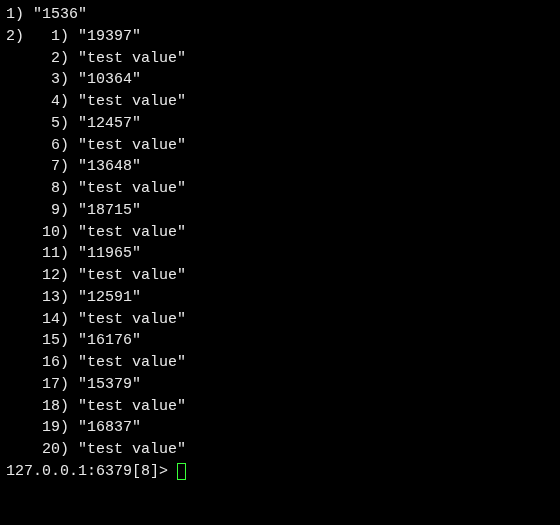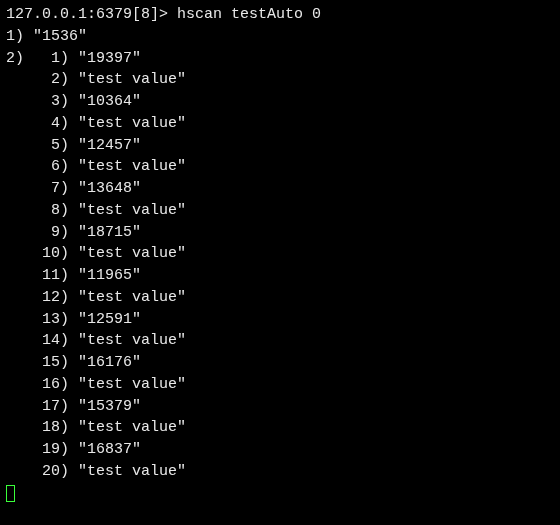--- a/index.html
+++ b/index.html
@@ -23,21 +23,20 @@
       height: 17px;
       border: 1px solid #3aff3a;
       vertical-align: text-bottom;
       box-sizing: border-box;
     }
   </style>
 </head>
 <body>
 
 <div id="terminal">
-    <div class="line">127.0.0.1:6379[8]&gt; hscan testAuto 0</div>
     <div class="line">1) "1536"</div>
     <div class="line">2)   1) "19397"</div>
     <div class="line">     2) "test value"</div>
     <div class="line">     3) "10364"</div>
     <div class="line">     4) "test value"</div>
     <div class="line">     5) "12457"</div>
     <div class="line">     6) "test value"</div>
     <div class="line">     7) "13648"</div>
     <div class="line">     8) "test value"</div>
     <div class="line">     9) "18715"</div>
@@ -47,13 +46,13 @@
     <div class="line">    13) "12591"</div>
     <div class="line">    14) "test value"</div>
     <div class="line">    15) "16176"</div>
     <div class="line">    16) "test value"</div>
     <div class="line">    17) "15379"</div>
     <div class="line">    18) "test value"</div>
     <div class="line">    19) "16837"</div>
     <div class="line">    20) "test value"</div>
   </div>
 
-<div class="line"><span class="cursor"></span></div>
+<div class="line"><span>127.0.0.1:6379[8]&gt; </span><span class="cursor"></span></div>
 
 </body></html>

